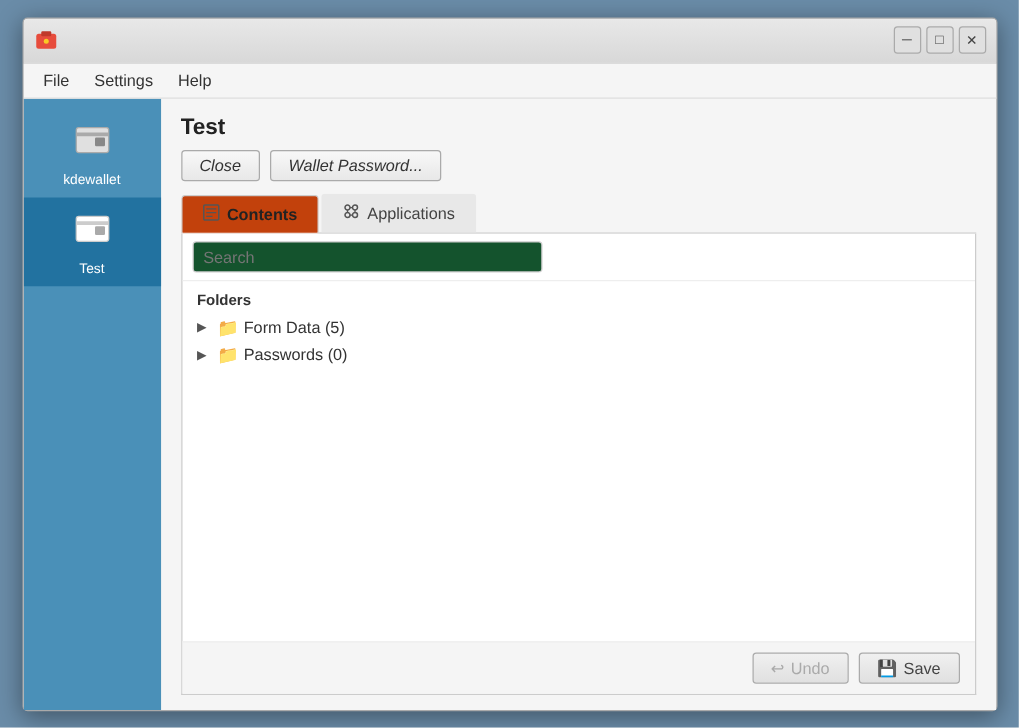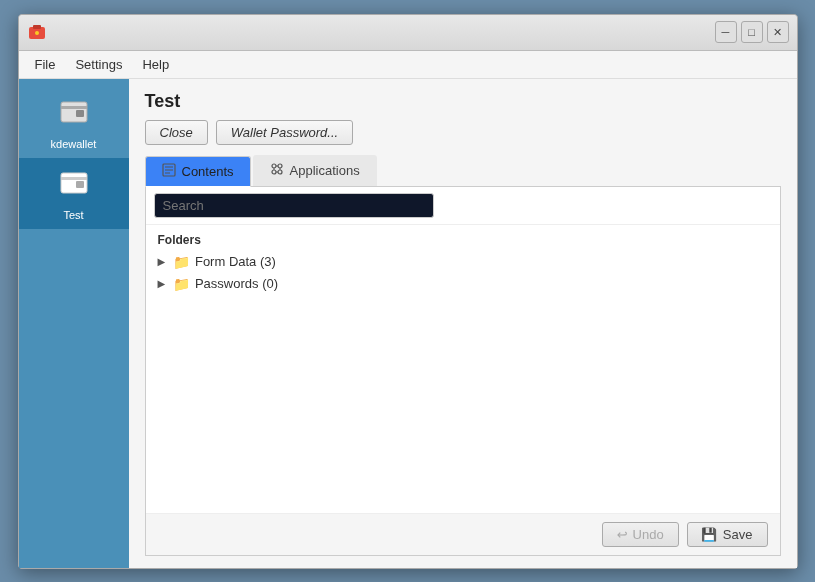--- a/index.html
+++ b/index.html
@@ -161,26 +161,27 @@
       border-radius: 3px 3px 0 0;
       font-size: 13px;
       color: #444;
       display: flex;
       align-items: center;
       gap: 6px;
       background: #e8e8e8;
       margin-right: 2px;
     }
     .tab.active {
-      background: #3b82f6;
+      background: #c2410c;
       border-color: #ccc;
       border-bottom: 1px solid #fff;
       color: #222;
       position: relative;
       top: 1px;
+      font-weight: bold;
     }
     .tab-icon { font-size: 14px; }
     .content-box {
       border: 1px solid #ccc;
       background: white;
       flex: 1;
       display: flex;
       flex-direction: column;
       border-top: none;
     }
@@ -189,21 +190,21 @@
       border-bottom: 1px solid #eee;
     }
     .search-input {
       width: 100%;
       max-width: 280px;
       padding: 4px 8px;
       border: 1px solid #ccc;
       border-radius: 3px;
       font-size: 13px;
       color: #999;
-      background: #0f172a;
+      background: #14532d;
     }
     .folders-area {
       flex: 1;
       overflow-y: auto;
       padding: 4px 0;
     }
     .folders-header {
       padding: 4px 12px;
       font-weight: bold;
       color: #333;
@@ -356,21 +357,21 @@
 
         <div class="search-bar">
           <input class="search-input" type="text" value="" placeholder="Search" style="">
         </div>
 
         <div class="folders-area">
           <div class="folders-header">Folders</div>
           <div class="folder-item">
             <span class="folder-chevron">▶</span>
             <span class="folder-icon">📁</span>
-            <span class="folder-label">Form Data (3)</span>
+            <span class="folder-label">Form Data (5)</span>
           </div>
           <div class="folder-item">
             <span class="folder-chevron">▶</span>
             <span class="folder-icon">📁</span>
             <span class="folder-label">Passwords (0)</span>
           </div>
         </div>
 
         <div class="bottom-bar">
           <button class="undo-btn" disabled="">

